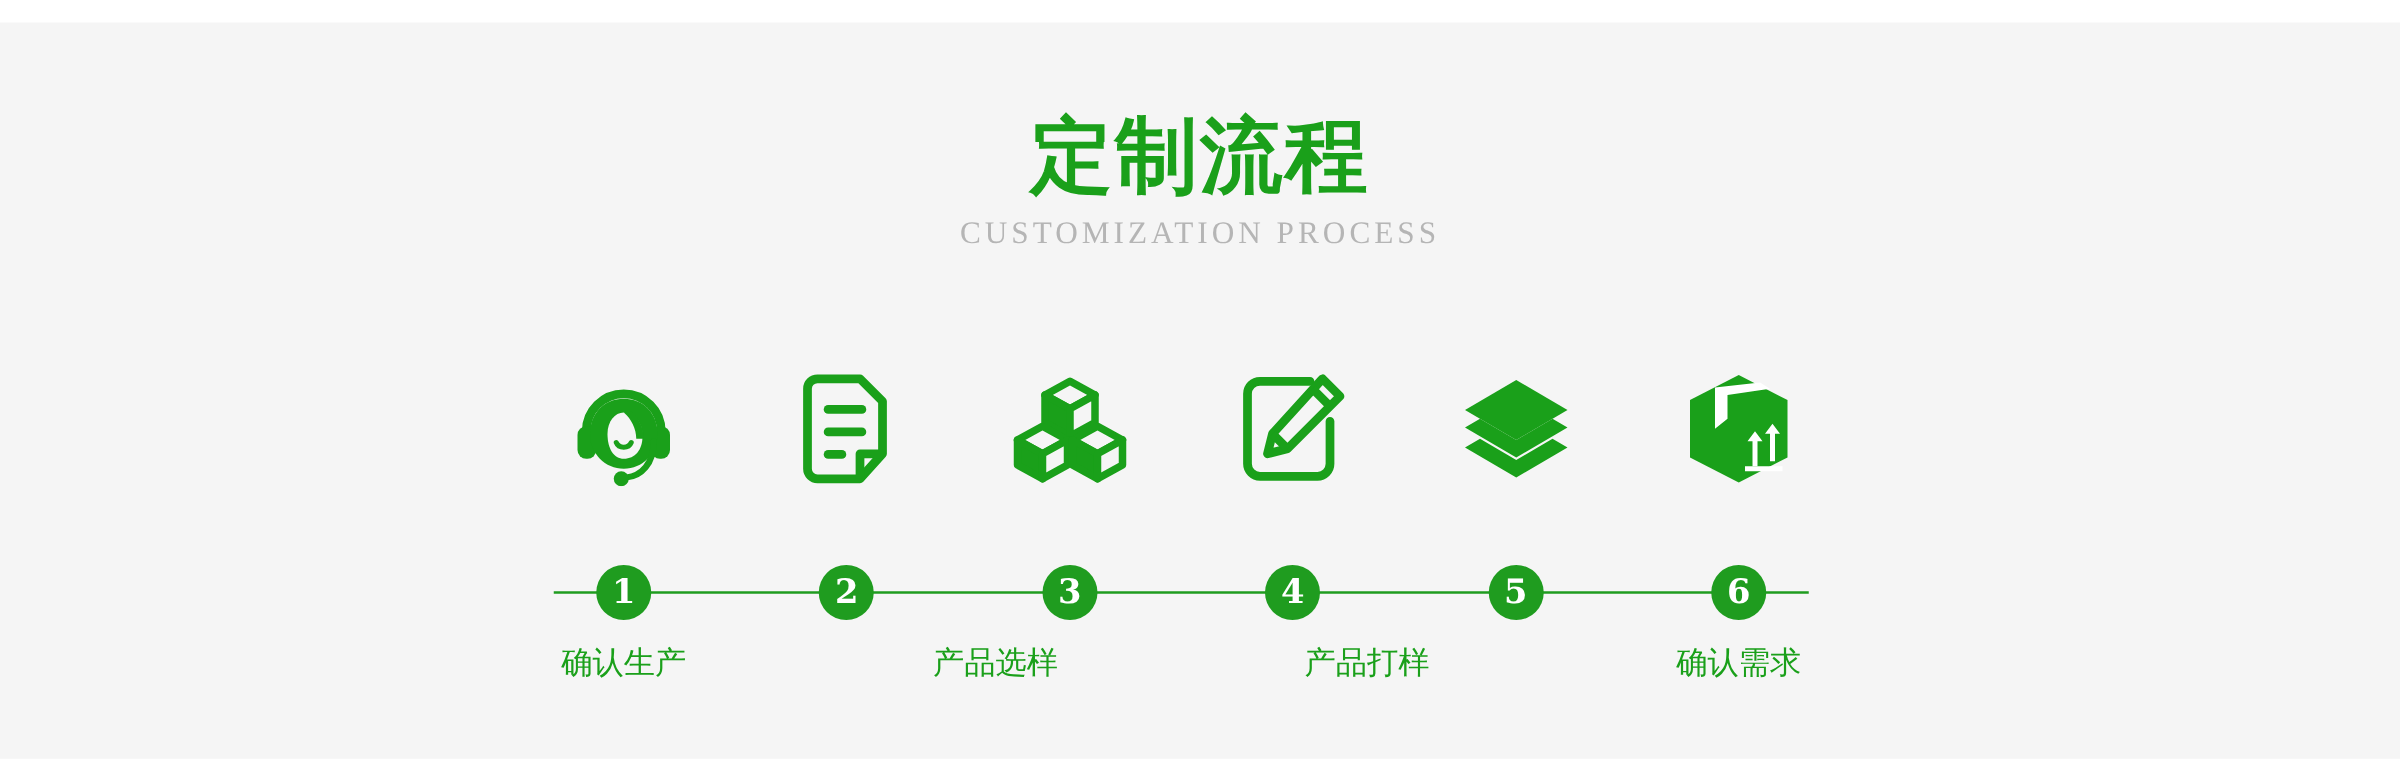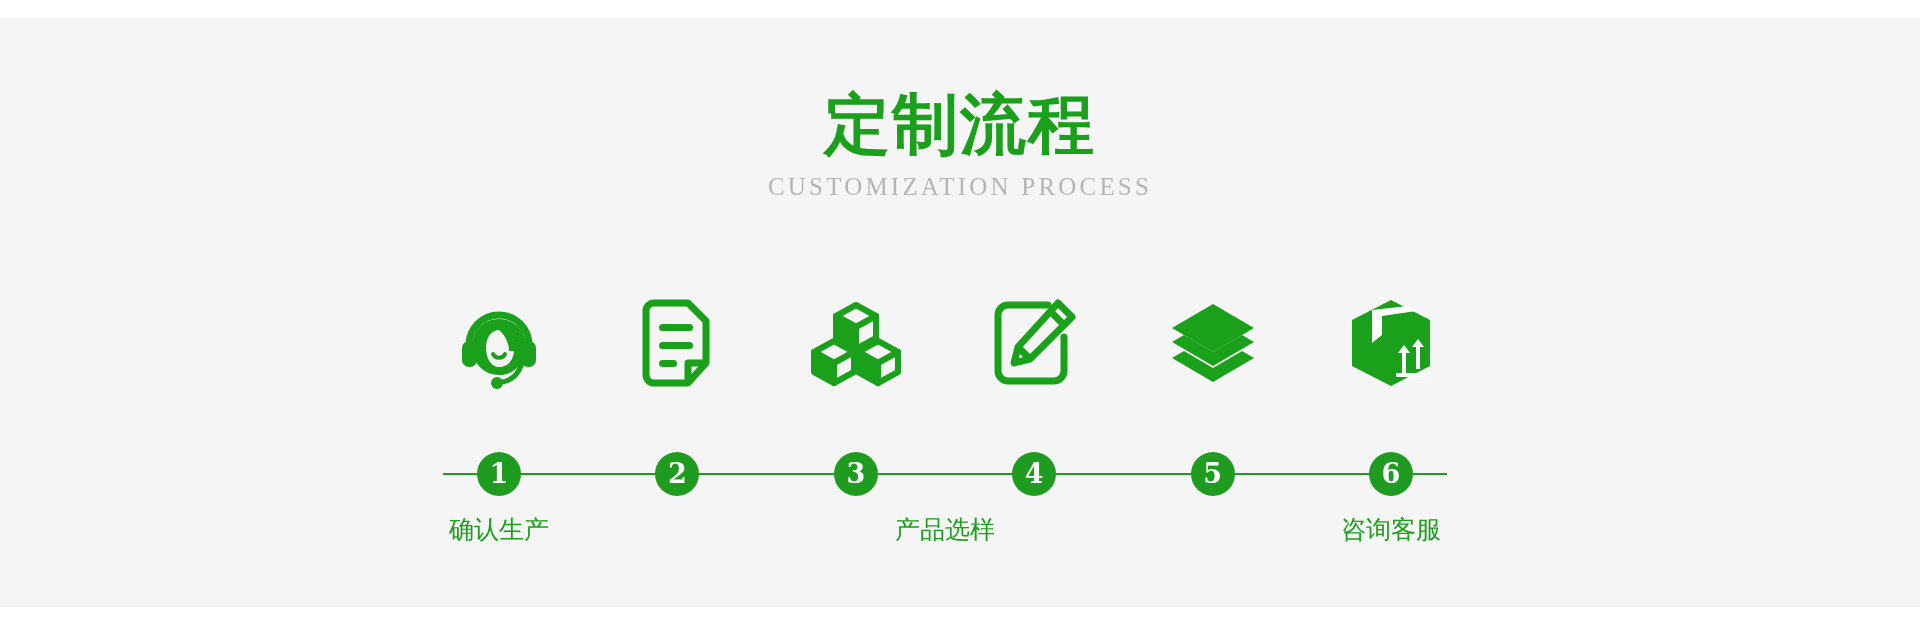--- a/index.html
+++ b/index.html
@@ -273,18 +273,21 @@
     </div>
 
     <div class="label-row">
       <div class="label-cell">
         <div class="step-label">确认生产</div>
       </div>
       <div class="label-cell">
         <div class="step-label">产品选样</div>
       </div>
       <div class="label-cell">
-        <div class="step-label">咨询客服</div>
+        <div class="step-label">产品打样</div>
+      </div>
+      <div class="label-cell">
+        <div class="step-label">确认需求</div>
       </div>
     </div>
 
   </div>
 </div>
 
 </body></html>

